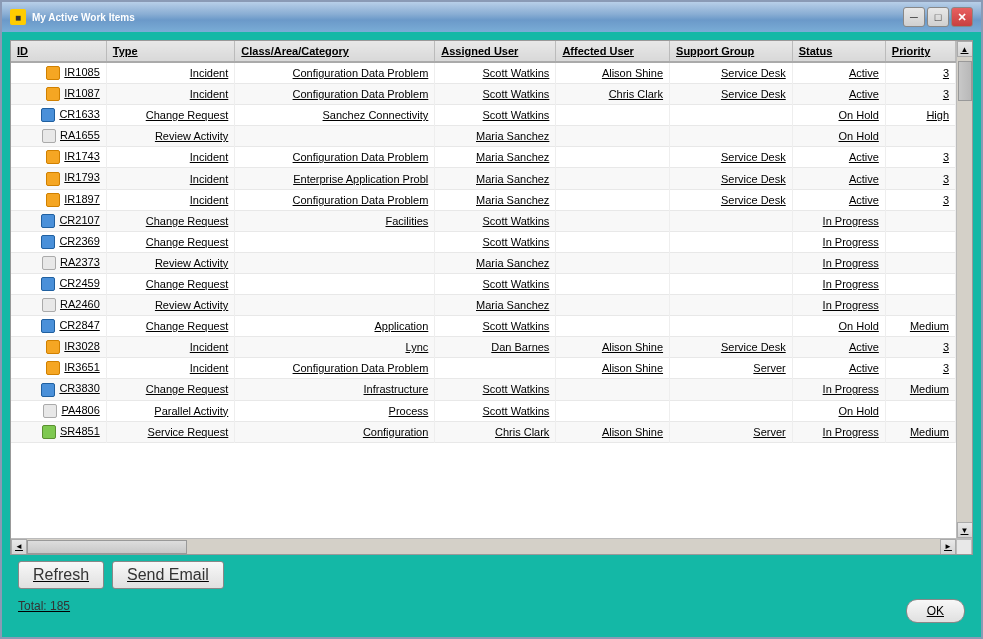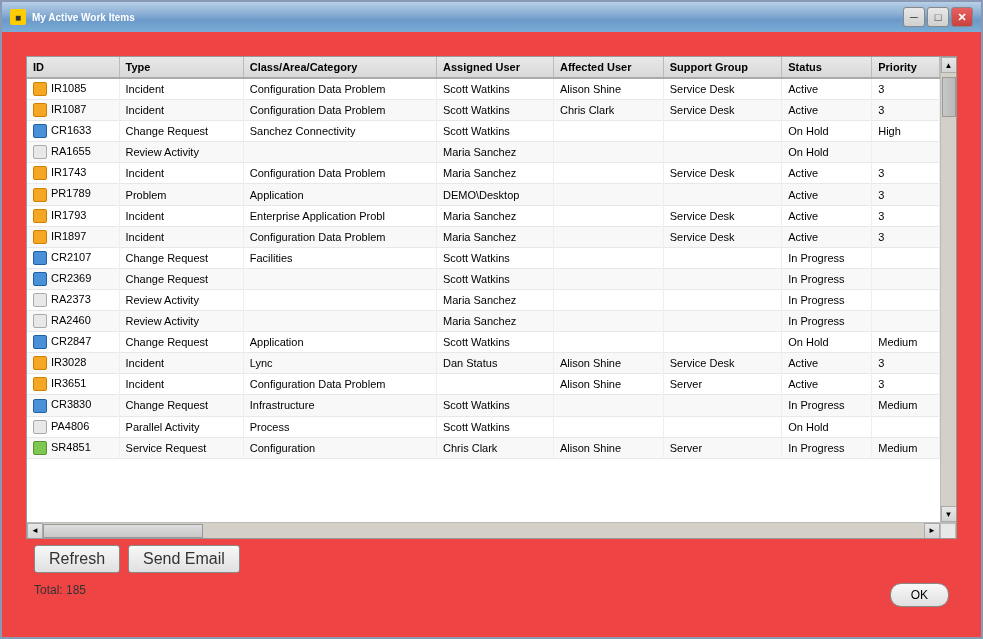--- a/index.html
+++ b/index.html
@@ -72,25 +72,26 @@
       color: #333;
     }
 
     .tb-btn.close {
       background: linear-gradient(to bottom, #e86060, #c84040);
       color: white;
     }
 
     .content {
       flex: 1;
-      padding: 24px;
+      padding: 8px;
       display: flex;
       flex-direction: column;
-      background: #ef4444;
+      background: #14b8a6;
       overflow: hidden;
+      text-decoration: underline;
     }
 
     .table-container {
       flex: 1;
       border: 1px solid #999;
       background: white;
       overflow: hidden;
       display: flex;
       flex-direction: column;
     }
@@ -116,20 +117,21 @@
       font-weight: bold;
       font-size: 11px;
       white-space: nowrap;
       position: sticky;
       top: 0;
       z-index: 1;
     }
 
     tbody tr {
       border-bottom: 1px solid #e8e8e8;
+      text-align: right;
     }
 
     tbody tr:nth-child(even) {
       background: #f8f8f8;
     }
 
     td {
       padding: 3px 6px;
       font-size: 11px;
       white-space: nowrap;
@@ -349,32 +351,20 @@
     <td>Incident</td>
     <td>Configuration Data Problem</td>
     <td>Maria Sanchez</td>
     <td></td>
     <td>Service Desk</td>
     <td>Active</td>
     <td>3</td>
   </tr>
                 <tr>
     <td>
-      <span class="row-icon icon-problem"></span>PR1789
-    </td>
-    <td>Problem</td>
-    <td>Application</td>
-    <td>DEMO\Desktop</td>
-    <td></td>
-    <td></td>
-    <td>Active</td>
-    <td>3</td>
-  </tr>
-                <tr>
-    <td>
       <span class="row-icon icon-incident"></span>IR1793
     </td>
     <td>Incident</td>
     <td>Enterprise Application Probl</td>
     <td>Maria Sanchez</td>
     <td></td>
     <td>Service Desk</td>
     <td>Active</td>
     <td>3</td>
   </tr>
@@ -421,20 +411,32 @@
     <td>Review Activity</td>
     <td></td>
     <td>Maria Sanchez</td>
     <td></td>
     <td></td>
     <td>In Progress</td>
     <td></td>
   </tr>
                 <tr>
     <td>
+      <span class="row-icon icon-change"></span>CR2459
+    </td>
+    <td>Change Request</td>
+    <td></td>
+    <td>Scott Watkins</td>
+    <td></td>
+    <td></td>
+    <td>In Progress</td>
+    <td></td>
+  </tr>
+                <tr>
+    <td>
       <span class="row-icon icon-review"></span>RA2460
     </td>
     <td>Review Activity</td>
     <td></td>
     <td>Maria Sanchez</td>
     <td></td>
     <td></td>
     <td>In Progress</td>
     <td></td>
   </tr>
@@ -449,21 +451,21 @@
     <td></td>
     <td>On Hold</td>
     <td>Medium</td>
   </tr>
                 <tr>
     <td>
       <span class="row-icon icon-incident"></span>IR3028
     </td>
     <td>Incident</td>
     <td>Lync</td>
-    <td>Dan Status</td>
+    <td>Dan Barnes</td>
     <td>Alison Shine</td>
     <td>Service Desk</td>
     <td>Active</td>
     <td>3</td>
   </tr>
                 <tr>
     <td>
       <span class="row-icon icon-incident"></span>IR3651
     </td>
     <td>Incident</td>

